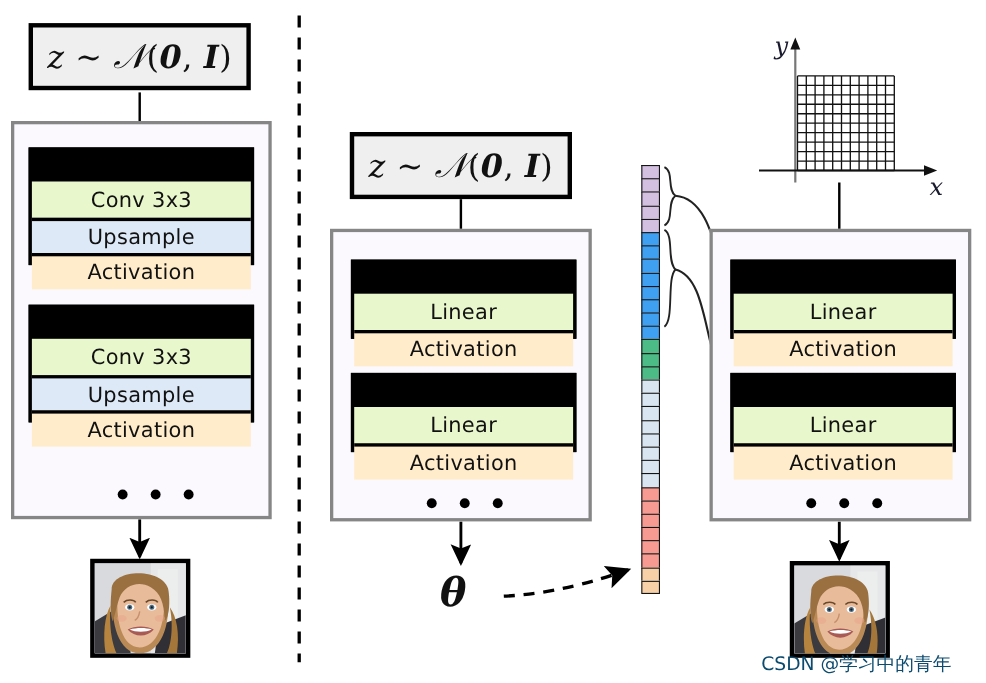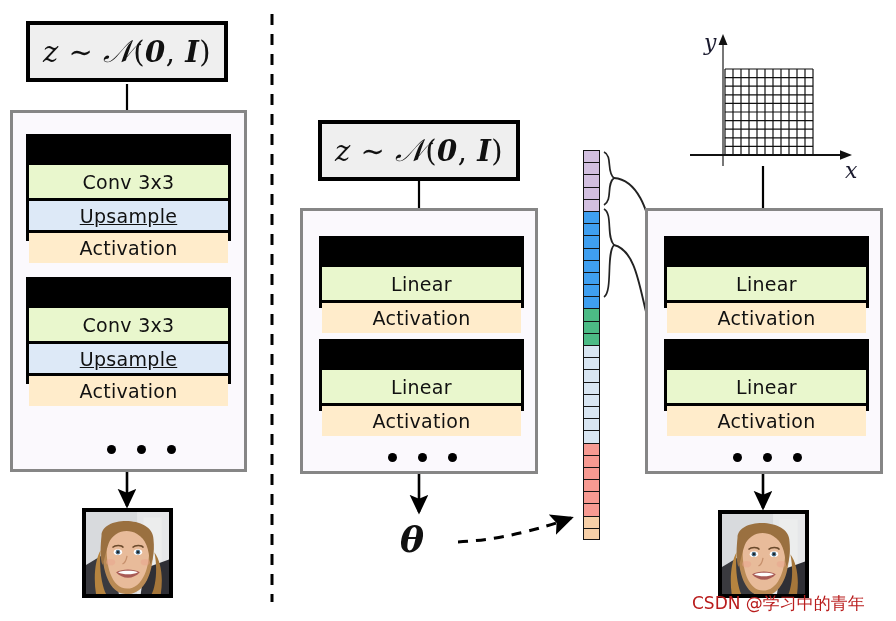--- a/index.html
+++ b/index.html
@@ -31,21 +31,21 @@
     position:absolute;box-sizing:border-box;
     border:3px solid #000;background:#000;
   }
   .row{
     box-sizing:border-box;
     display:flex;align-items:center;justify-content:center;
     font-size:19px;color:#111;letter-spacing:.3px;
   }
   .row + .row{border-top:3px solid #000;}
   .row.conv,.row.linear{background:#e9f7cd;margin-top:28px;}
-  .row.upsample{background:#dde9f7;text-decoration:underline;}
+  .row.upsample{background:#dde9f7;}
   .row.act{background:#ffeccb;}
 
   .dots{
     position:absolute;display:flex;gap:21px;align-items:center;justify-content:center;
   }
   .dots i{display:block;width:9px;height:9px;border-radius:50%;background:#000;}
 
   .face{
     position:absolute;box-sizing:border-box;border:4px solid #000;overflow:hidden;
     background:#cfd3d6;
@@ -60,21 +60,21 @@
   .axlabel{
     position:absolute;font-family:"DejaVu Serif",serif;font-style:italic;
     font-size:22px;color:#1a1a2e;
   }
 
   .strip{position:absolute;box-sizing:border-box;}
   .strip .cell{box-sizing:border-box;border:1px solid #141414;border-bottom:none;}
   .strip .cell:last-child{border-bottom:1px solid #141414;}
 
   .wm{
-    position:absolute;font-size:17px;color:#b91c1c;
+    position:absolute;font-size:17px;color:#0c4a6e;
     font-family:"DejaVu Sans", sans-serif;white-space:nowrap;
   }
 </style>
 </head>
 <body>
 
 <div class="stage">
 
   <svg class="layer" viewBox="0 0 896 621">
     <defs>

